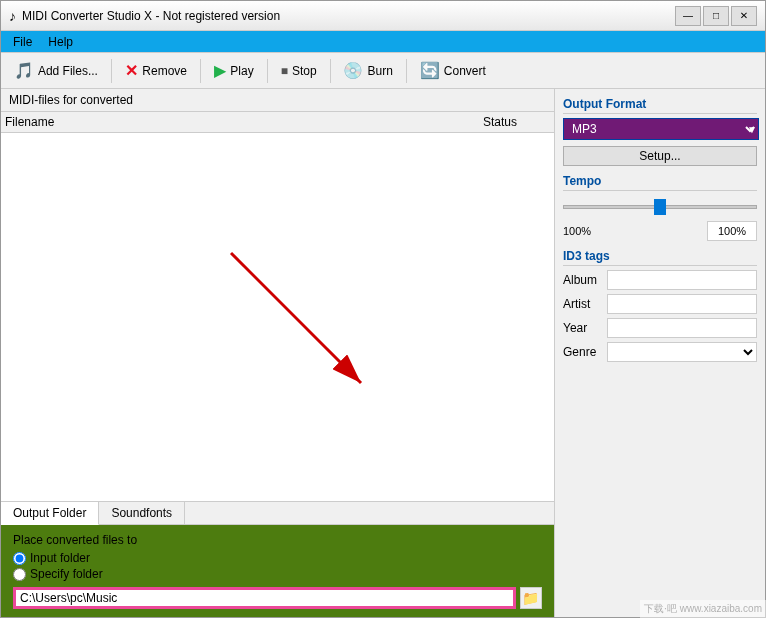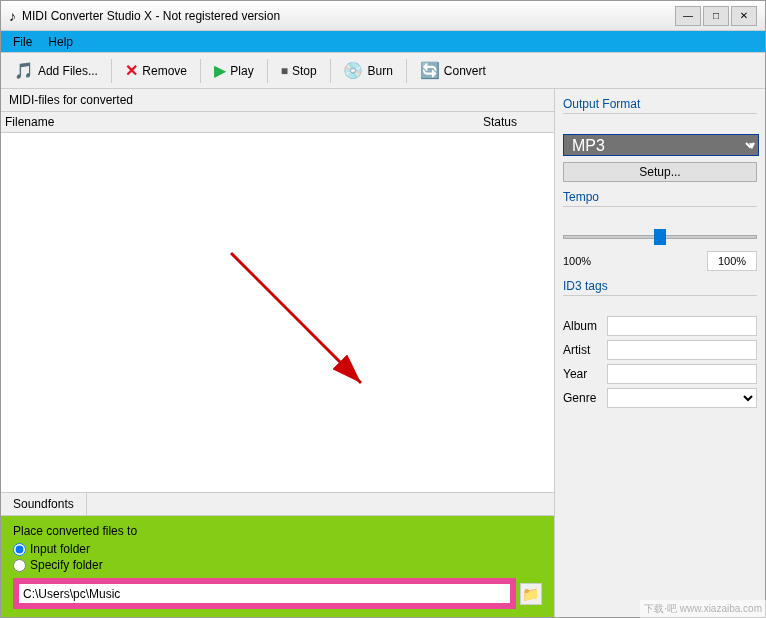--- a/index.html
+++ b/index.html
@@ -154,21 +154,21 @@
       border-right: 1px solid #ccc;
     }
     .tab.active {
       background: white;
       border-bottom: 1px solid white;
       margin-bottom: -1px;
       font-weight: normal;
     }
 
     .output-folder-content {
-      background: #84cc16;
+      background: #4d7c0f;
       padding: 8px 12px;
     }
     .radio-group {
       margin-bottom: 4px;
     }
     .radio-option {
       display: flex;
       align-items: center;
       gap: 4px;
       margin-bottom: 2px;
@@ -178,22 +178,22 @@
       margin: 0;
     }
     .folder-path-row {
       display: flex;
       align-items: center;
       margin-top: 6px;
       gap: 4px;
     }
     .folder-path-input {
       flex: 1;
-      height: 31px;
-      border: 6px solid #ec4899;
+      height: 22px;
+      border: 3px solid #ec4899;
       background: white;
       padding: 0 4px;
       font-size: 12px;
     }
     .folder-browse-btn {
       width: 22px;
       height: 22px;
       background: #f0f0f0;
       border: 1px solid #ccc;
       cursor: pointer;
@@ -210,39 +210,39 @@
       display: flex;
       flex-direction: column;
       padding: 8px;
       gap: 8px;
       overflow-y: auto;
       flex-shrink: 0;
     }
     .section-title {
       font-size: 12px;
       color: #0050a0;
-      font-weight: normal;
-      margin-bottom: 20px;
+      font-weight: bold;
+      margin-bottom: 4px;
       border-bottom: 1px solid #ccc;
       padding-bottom: 2px;
     }
     .output-format-section {}
     .format-row {
       display: flex;
       align-items: center;
       gap: 4px;
       margin-bottom: 6px;
     }
     .format-select {
       flex: 1;
       height: 22px;
-      background: #737373;
+      background: #701a75;
       color: white;
       border: 1px solid #0040a0;
-      font-size: 16px;
+      font-size: 12px;
       padding: 0 4px;
       cursor: pointer;
     }
     .setup-btn {
       width: 100%;
       height: 20px;
       background: #e1e1e1;
       border: 1px solid #adadad;
       cursor: pointer;
       font-size: 12px;
@@ -409,20 +409,21 @@
             <marker id="arrowhead" markerWidth="10" markerHeight="7" refX="10" refY="3.5" orient="auto">
               <polygon points="0 0, 10 3.5, 0 7" fill="#cc0000"></polygon>
             </marker>
           </defs>
           <line x1="30" y1="20" x2="160" y2="150" stroke="#cc0000" stroke-width="3" marker-end="url(#arrowhead)"></line>
         </svg>
       </div>
 
       <div class="bottom-section">
         <div class="tabs-bar">
+          <div class="tab active">Output Folder</div>
           <div class="tab">Soundfonts</div>
         </div>
         <div class="output-folder-content">
           <div class="radio-group">
             <div style="font-size:12px; margin-bottom:4px;">Place converted files to</div>
             <div class="radio-option">
               <input type="radio" name="outputfolder" checked="" style="">
               <span>Input folder</span>
             </div>
             <div class="radio-option">

